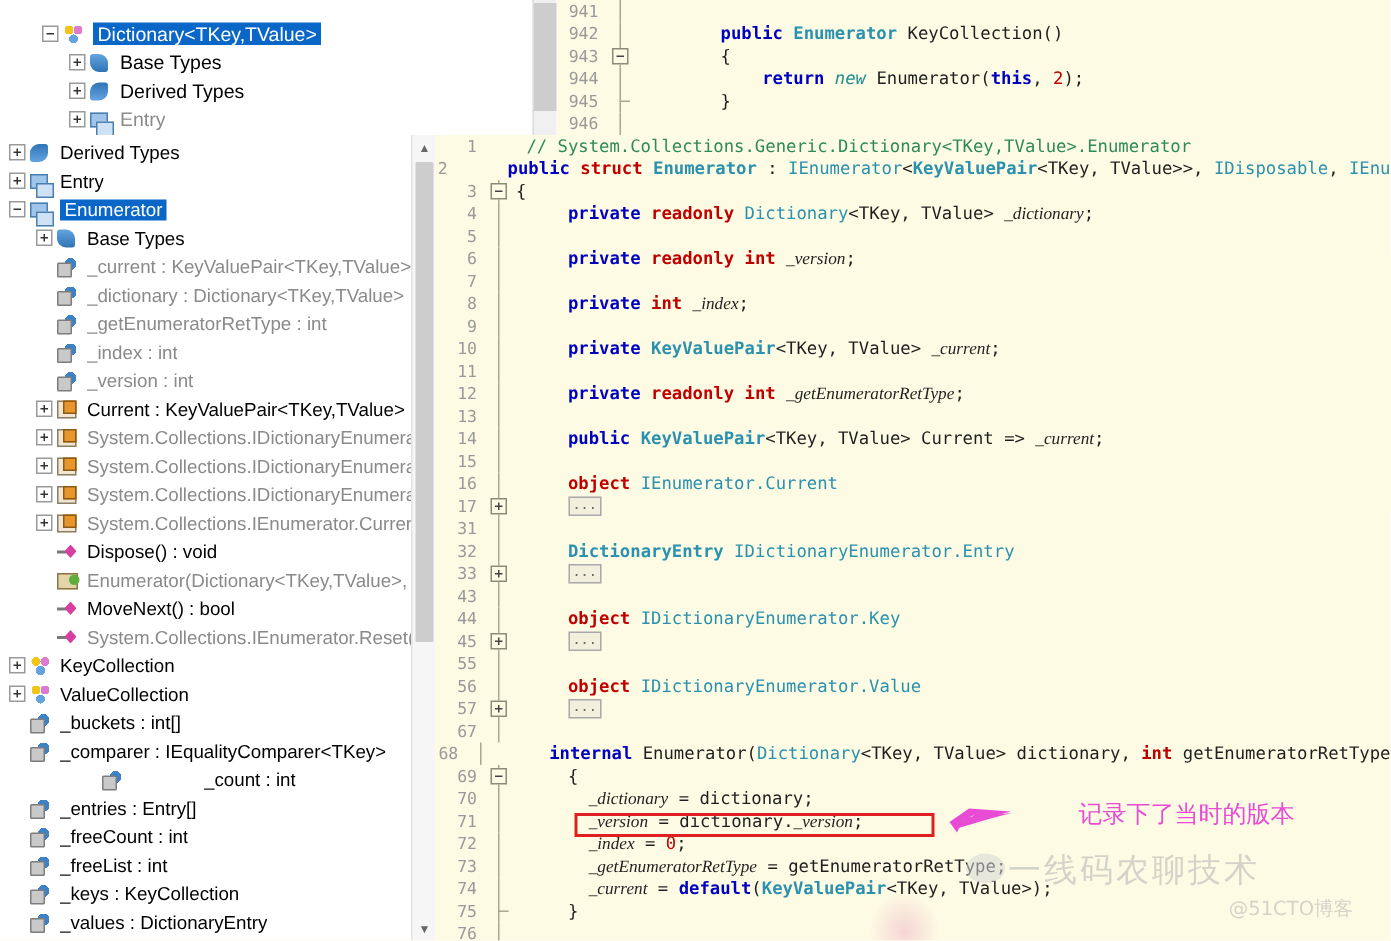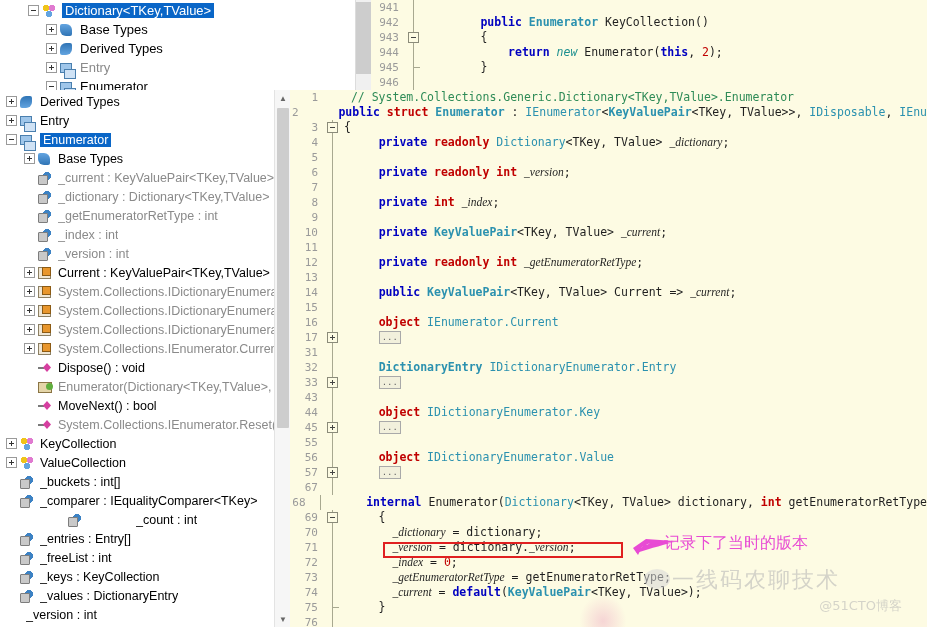--- a/index.html
+++ b/index.html
@@ -47,21 +47,21 @@
   .ico-prop:after{content:"";position:absolute;right:-1px;top:-1px;width:7px;height:7px;background:#e8962c;border:1px solid #8b5a14;}
   .ico-method { width:13px;height:11px;margin-top:3px;position:relative;}
   .ico-method:before{content:"";position:absolute;left:0;top:4px;width:6px;height:2px;background:#7a7a7a;}
   .ico-method:after{content:"";position:absolute;left:5px;top:0px;width:8px;height:9px;background:#d63fa0;
       clip-path: polygon(50% 0,100% 50%,50% 100%,0 50%);}
   .ico-ctor { width:14px;height:11px;margin-top:3px;background:#e4d5a8;border:1px solid #8a7444;}
   .ico-ctor:after{content:"";position:absolute;right:-2px;top:0;width:7px;height:7px;background:#5fae3d;border-radius:50%;}
 
   
   #top-pane { position:absolute; left:0; top:0; width:927px; height:90px; }
-  #top-tree { position:absolute; left:0; top:0; width:272px; height:90px; background:#fff; overflow:hidden; padding-top:1px;}
+  #top-tree { position:absolute; left:0; top:0; width:272px; height:90px; background:#fff; overflow:hidden; padding-top:13px;}
   #top-tree .trow { height:19px; font-size:13px; }
   #top-scroll { position:absolute; left:355px; top:0; width:16px; height:90px; background:#f0f0f0; border-left:1px solid #dcdcdc;}
   #top-scroll .thumb { position:absolute; left:0; top:2px; width:16px; height:72px; background:#cdcdcd; }
   #top-gap { position:absolute; left:272px; top:0; width:83px; height:90px; background:#fff; }
   #top-code { position:absolute; left:371px; top:0; width:556px; height:90px; background:#fdfbe3; overflow:hidden; }
 
   
   #main-tree { position:absolute; left:0; top:90px; width:290px; height:537px; background:#fff; overflow:hidden; }
   #main-tree-inner { padding-top:2px; }
   #tree-scrollbar { position:absolute; right:0; top:0; width:16px; height:537px; background:#f6f6f6; border-left:1px solid #e3e3e3;}
@@ -92,21 +92,21 @@
   .id   { color:#1f1f1f; }
   .ital { font-style:italic; color:#1f1f1f;font-family:Liberation Serif, serif; }
   .nw   { color:#1d8f8f;font-style:italic; }
   .ellipsis { display:inline-block; border:1px solid #a9a9a9; background:#f2f0dc; color:#666;
               padding:0 2px; font-size:9px; line-height:11px; vertical-align:middle;}
 
   
   #hl-box { position:absolute; left:383px; top:542px; width:240px; height:16px;
             border:2px solid #e02020; pointer-events:none; }
   #arrow { position:absolute; left:630px; top:537px; width:46px; height:24px; }
-  #ann-text { position:absolute; left:664px; top:533px; font-size:16px; color:#e84bd4;
+  #ann-text { position:absolute; left:719px; top:533px; font-size:16px; color:#e84bd4;
               font-family:"DejaVu Sans", sans-serif; white-space:nowrap; }
   #watermark { position:absolute; left:672px; top:565px; width:230px; height:60px;
                opacity:.55; color:#9a9a9a; }
   #wm-main { font-size:22px; letter-spacing:2px; color:#b4b4b4; font-family:"DejaVu Sans", sans-serif;}
   #wm-sub  { font-size:13px; color:#b4b4b4; text-align:right; margin-top:2px;
              font-family:"DejaVu Sans", sans-serif;}
   #wm-logo { position:absolute; left:-28px; top:4px; width:26px; height:20px;
              border-radius:50%; background:#d8d8d8; }
   #hl-glow { position:absolute; left:290px; top:505px; width:46px; height:52px;
              background:radial-gradient(ellipse at center,#f6d5d5 0%,rgba(253,251,227,0) 72%); }
@@ -379,20 +379,27 @@
           <span class="ico-field" style="position: absolute; display: block;"></span>
         </span>
         <span class="lbl">_count : int</span>
       </div>
       <div class="trow" style="padding-left: 6px;">
         <span class="exp none"></span>
         <span class="ico">
           <span class="ico-field" style="position: absolute; display: block;"></span>
         </span>
         <span class="lbl">_entries : Entry[]</span>
+      </div>
+      <div class="trow" style="padding-left: 6px;">
+        <span class="exp none"></span>
+        <span class="ico">
+          <span class="ico-field" style="position: absolute; display: block;"></span>
+        </span>
+        <span class="lbl">_freeCount : int</span>
       </div>
       <div class="trow" style="padding-left: 6px;">
         <span class="exp none"></span>
         <span class="ico">
           <span class="ico-field" style="position: absolute; display: block;"></span>
         </span>
         <span class="lbl">_freeList : int</span>
       </div>
       <div class="trow" style="padding-left: 6px;">
         <span class="exp none"></span>

